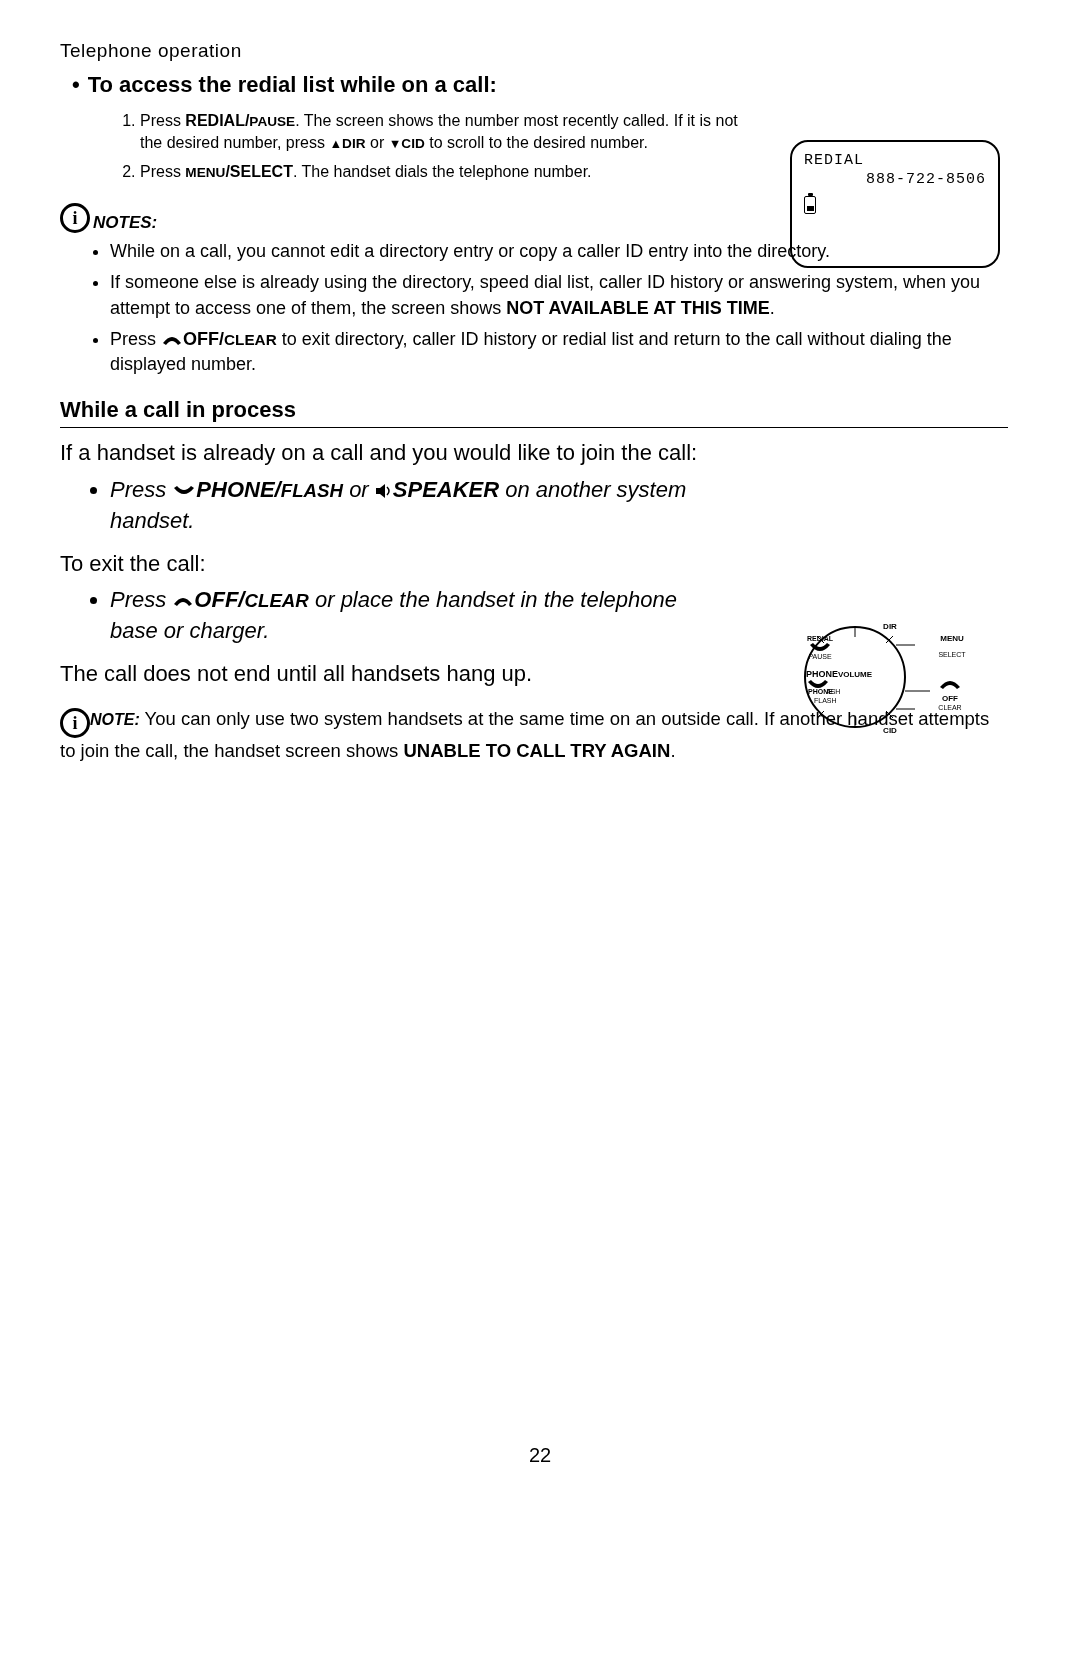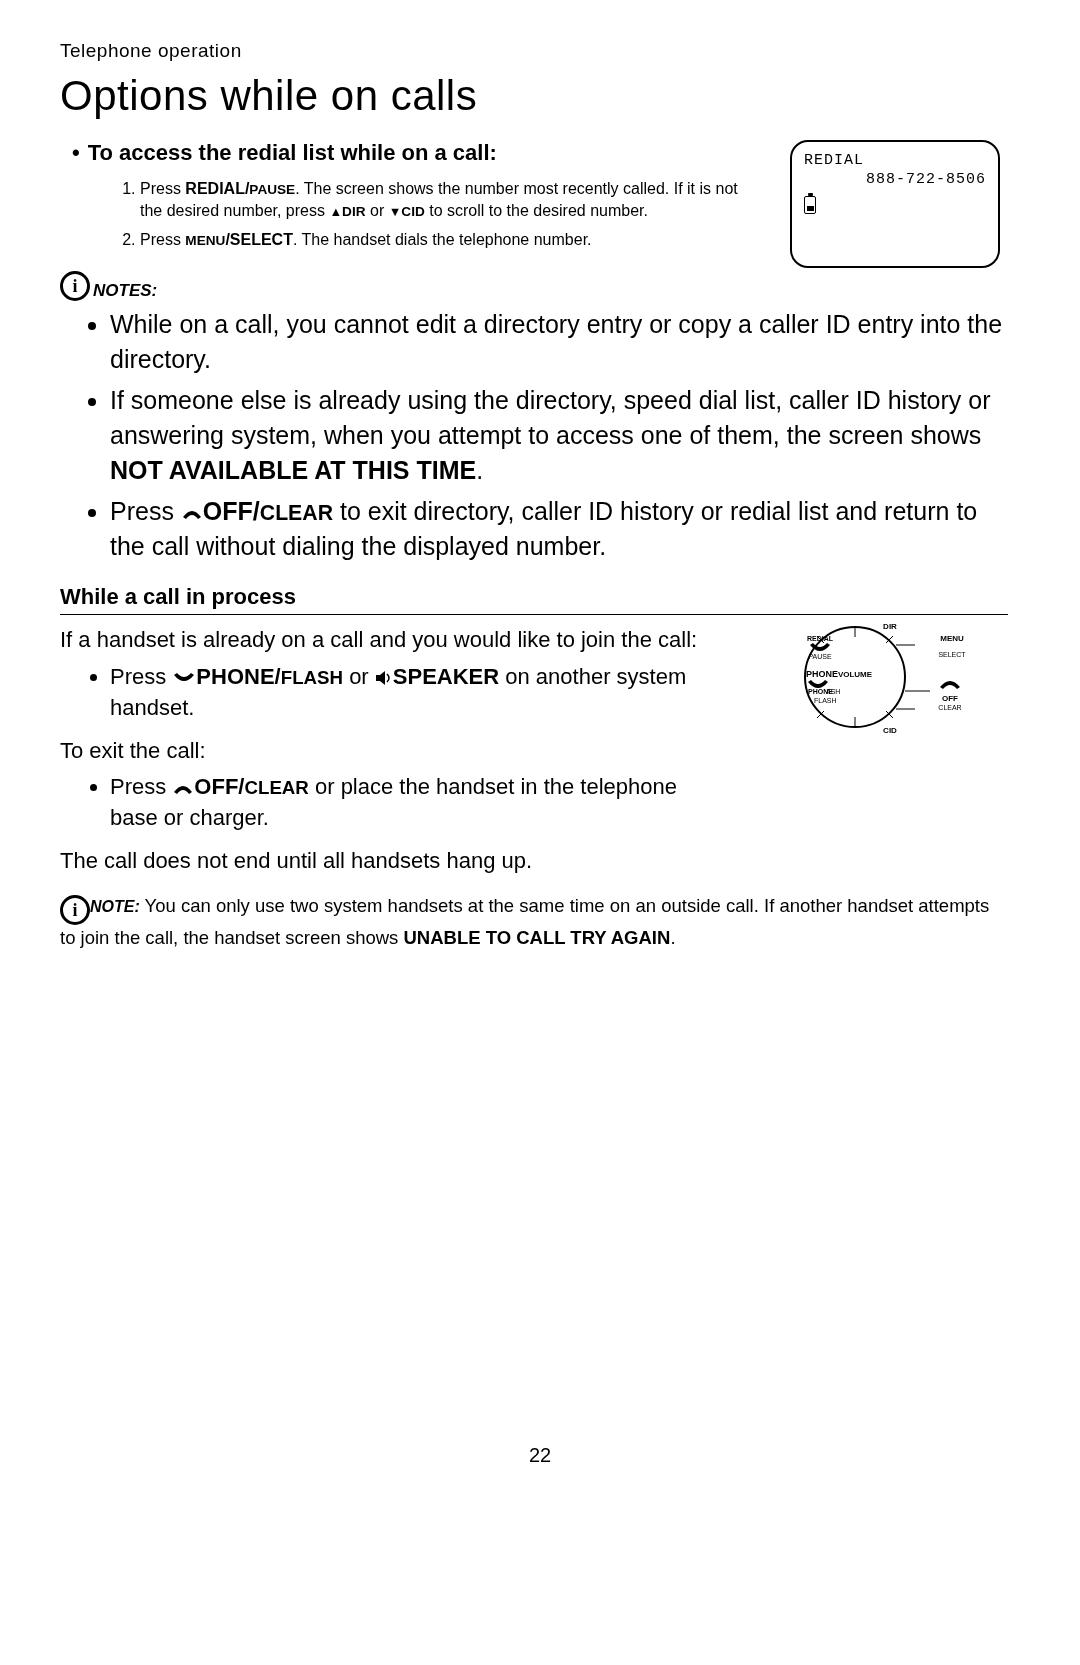--- a/index.html
+++ b/index.html
@@ -85,21 +85,21 @@
   }
   .notes-label {
     font-style: italic;
     font-weight: bold;
     font-size: 17px;
     font-variant: small-caps;
   }
   ul.notes {
     margin: 0 0 20px 0;
     padding-left: 50px;
-    font-size: 25px;
+    font-size: 18px;
     line-height: 1.4;
   }
   ul.notes li {
     margin-bottom: 6px;
   }
   .subheading {
     font-size: 22px;
     font-weight: bold;
     border-bottom: 1.5px solid #000;
     padding-bottom: 4px;
@@ -113,20 +113,21 @@
   }
   ul.body-list {
     margin: 4px 0 12px 0;
     padding-left: 50px;
     font-size: 22px;
     line-height: 1.4;
   }
   ul.body-list li {
     margin-bottom: 4px;
     padding-right: 280px;
+    font-style: italic;
   }
   .note-para {
     font-size: 18.5px;
     line-height: 1.4;
     margin-top: 16px;
   }
   .note-word {
     font-style: italic;
     font-weight: bold;
     font-size: 16px;
@@ -200,21 +201,20 @@
     display: inline-block;
     vertical-align: middle;
     line-height: 0;
   }
 </style>
 </head>
 <body>
 
 <div class="page">
   <div class="header-line">Telephone operation</div>
-  <h1 class="title">Options while on calls</h1>
 
   <div class="bullet-heading">To access the redial list while on a call:</div>
 
   <ol class="steps">
     <li>
       <span>Press </span><b><span>REDIAL/</span><span class="small-caps">PAUSE</span></b><span>. The screen shows the number most recently called. If it is not the desired number, press </span><span class="arrow-up"></span><b><span class="small-caps">DIR</span></b><span> or </span><span class="arrow-down"></span><b><span class="small-caps">CID</span></b><span> to scroll to the desired number.</span>
     </li>
     <li>
       <span>Press </span><b><span class="small-caps">MENU</span><span>/SELECT</span></b><span>. The handset dials the telephone number.</span>
     </li>

